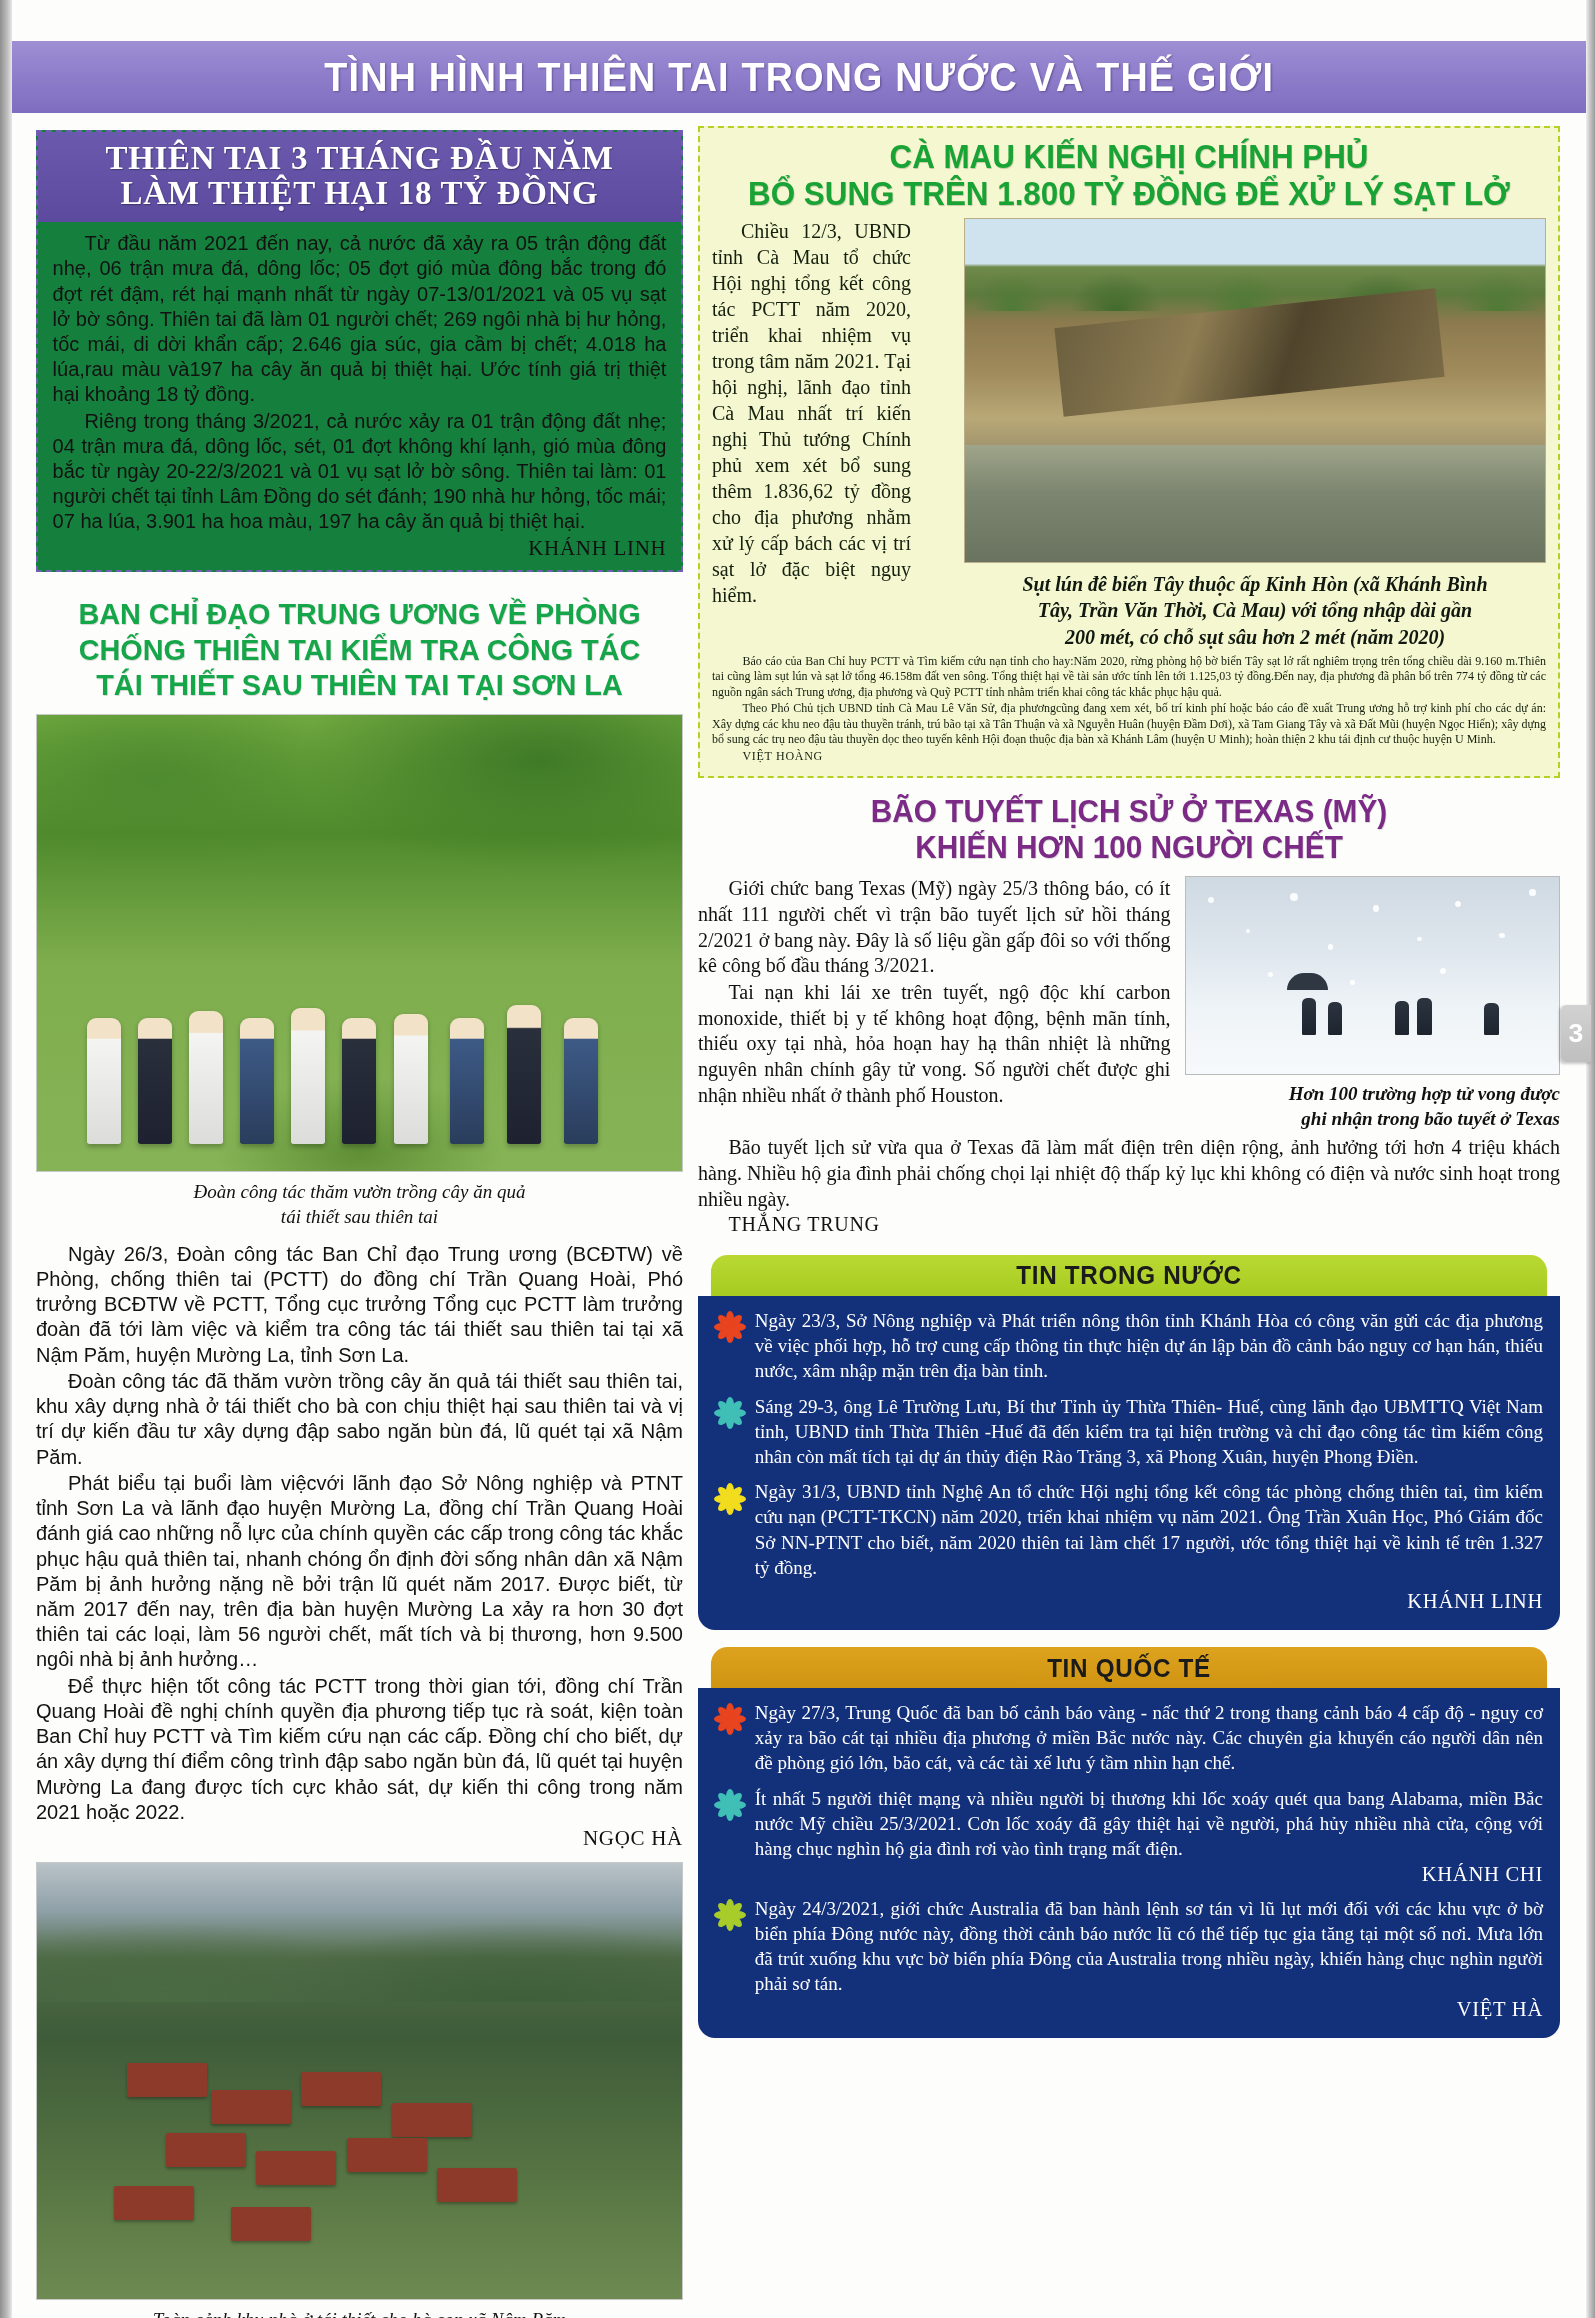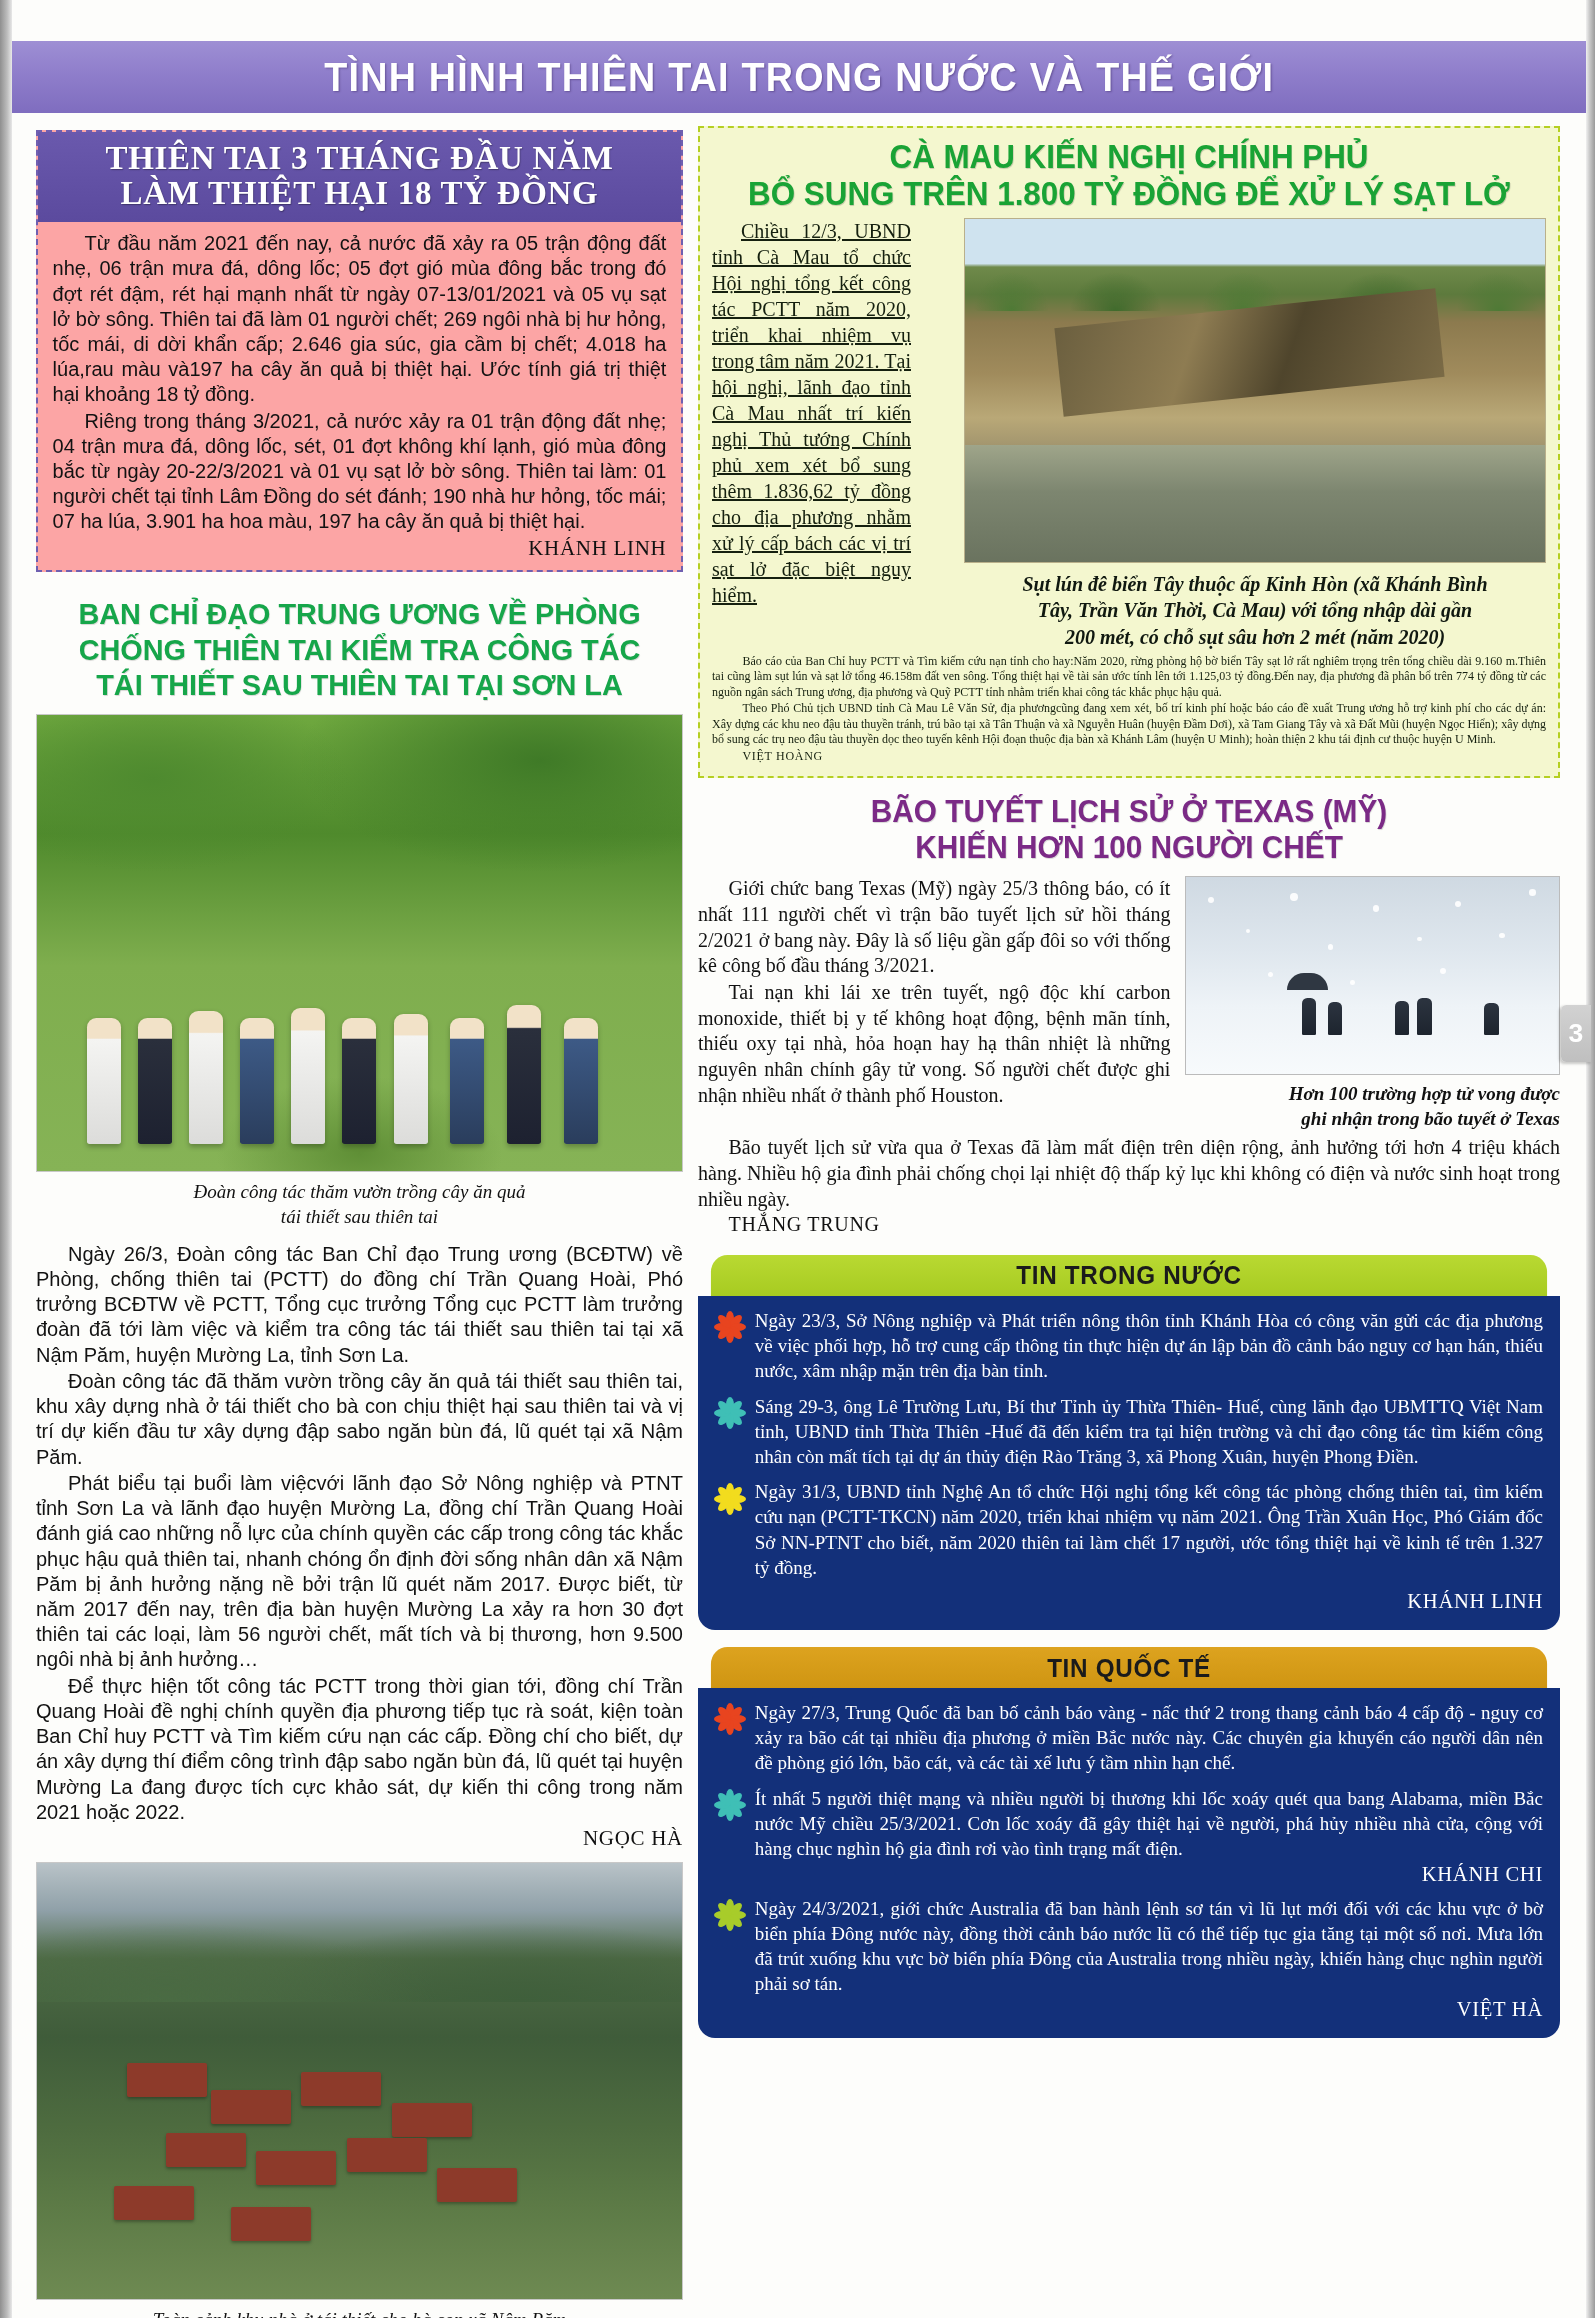--- a/index.html
+++ b/index.html
@@ -47,21 +47,21 @@
     position:absolute; left:36px; top:130px; width:647px;
   }
   .col-right {
     position:absolute; left:698px; top:126px; width:862px;
   }
 
   
   .box-dashed-purple {
     border:2.7px dashed #6f5fb0;
     padding:0 0 9.3px 0;
-    background:#fca5a5;
+    background:#15803d;
   }
   .hdr-purple {
     background: linear-gradient(180deg,#6a59ad 0%, #5b4a9e 100%);
     padding:9.3px 6.6px 10.6px 6.6px;
     text-align:center;
   }
   .hdr-purple .l {
     display:block;
     color:#ffffff;
     font-family:"Liberation Serif", serif;
@@ -172,21 +172,20 @@
     font-size:33px;
     line-height:1.12;
     transform:scaleX(0.95);
     text-shadow:0.7px 0.7px 0.7px rgba(0,0,0,.18);
   }
   .camau-top { display:flex; gap:12px; padding:0 12px; }
   .camau-lead {
     width:199px; flex:0 0 199px;
     font-size:20px; line-height:1.3; text-align:justify; color:#15200f;
     font-family:"Liberation Serif", serif;
-    text-decoration:underline;
   }
   .camau-lead p { margin:0; text-indent:29px; }
   .camau-right { flex:1;padding-left:41px; }
   .ph-levee {
     height:345px; position:relative; overflow:hidden; border:0.7px solid #b9b08b;
     background:
       linear-gradient(180deg,#cfe3ef 0%, #cfe3ef 13%, #6f8a4a 14%, #5d7a3d 22%, #8c7a4e 30%, #a08b5c 45%, #b9a877 58%, #8d8466 74%, #6f6a50 100%);
   }
   .ph-levee .water {
     position:absolute; left:0; bottom:0; width:100%; height:34%;

